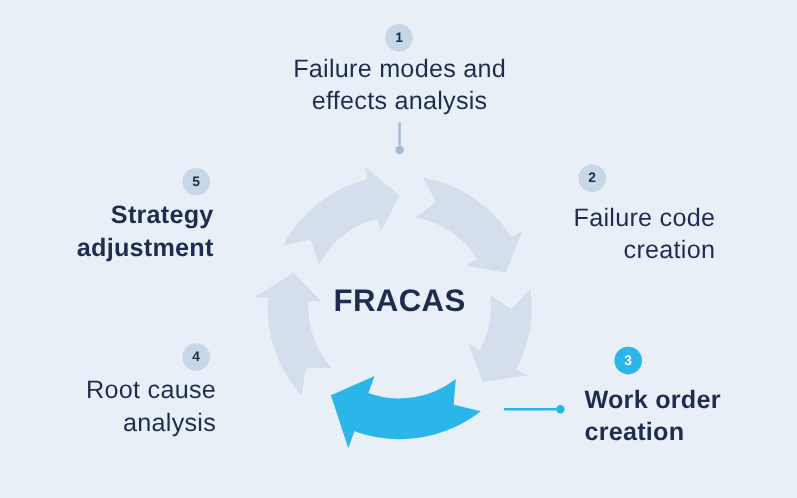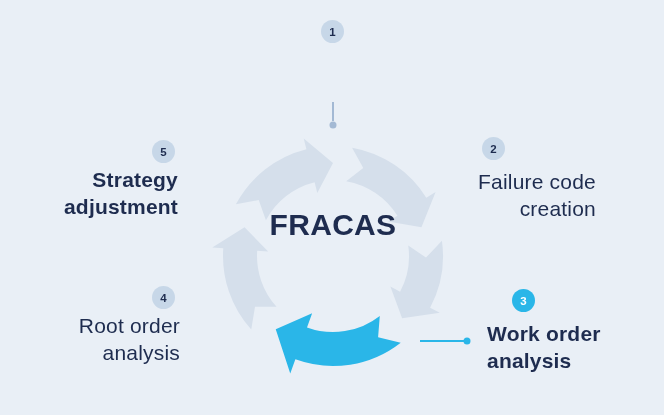--- a/index.html
+++ b/index.html
@@ -5,23 +5,23 @@
   html,body{margin:0;padding:0;}
   .canvas{
     position:relative;
     width:664px;height:415px;
     background:var(--bg,#e9eff6);
     overflow:hidden;
     font-family:"Liberation Sans","DejaVu Sans",sans-serif;
   }
   .ring-svg{position:absolute;left:0;top:0;}
   .center-title{
-    position:absolute;left:233px;top:207px;width:200px;
+    position:absolute;left:233px;top:232px;width:200px;
     text-align:center;
-    font-size:30px;font-weight:700;line-height:36px;
+    font-size:26px;font-weight:700;line-height:36px;
     color:var(--navy,#1e2c4f);
     letter-spacing:.3px;
   }
   .badge{
     position:absolute;width:23px;height:23px;border-radius:50%;
     background:var(--badge,#c7d7e8);color:var(--navy,#1e2c4f);
     font-size:11.5px;font-weight:700;
     display:flex;align-items:center;justify-content:center;
   }
   .badge.hl{background:var(--accent,#2ab6e8);color:#ffffff;}
@@ -59,30 +59,32 @@
       <circle cx="333" cy="125" r="3.5" fill="#a3b9d4"></circle>
       <line x1="420" y1="341" x2="464" y2="341" stroke="#2ab6e8" stroke-width="2"></line>
       <circle cx="467" cy="341" r="3.5" fill="#2ab6e8"></circle>
     </svg>
 
   <div class="center-title">
     <div>FRACAS</div>
   </div>
 
   <div class="badge b1">1</div>
+  <div class="step-label l1">Failure modes and
+effects analysis</div>
 
   <div class="badge b2">2</div>
   <div class="step-label l2">Failure code
 creation</div>
 
   <div class="badge b3 hl">3</div>
   <div class="step-label l3 hl">Work order
-analysis</div>
+creation</div>
 
   <div class="badge b4">4</div>
-  <div class="step-label l4">Root order
+  <div class="step-label l4">Root cause
 analysis</div>
 
   <div class="badge b5">5</div>
   <div class="step-label l5">Strategy
 adjustment</div>
 
 </div>
 
 </body></html>

